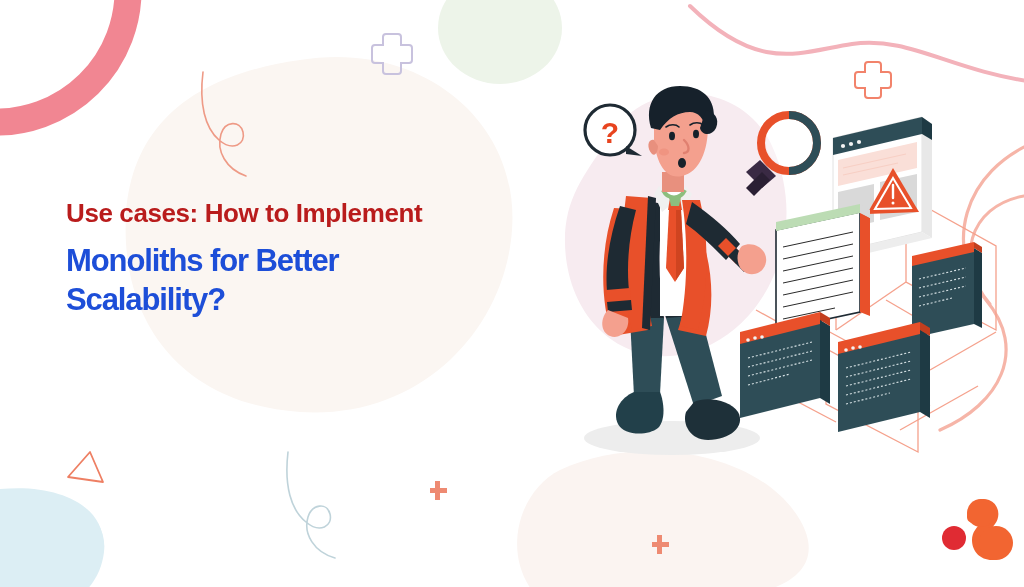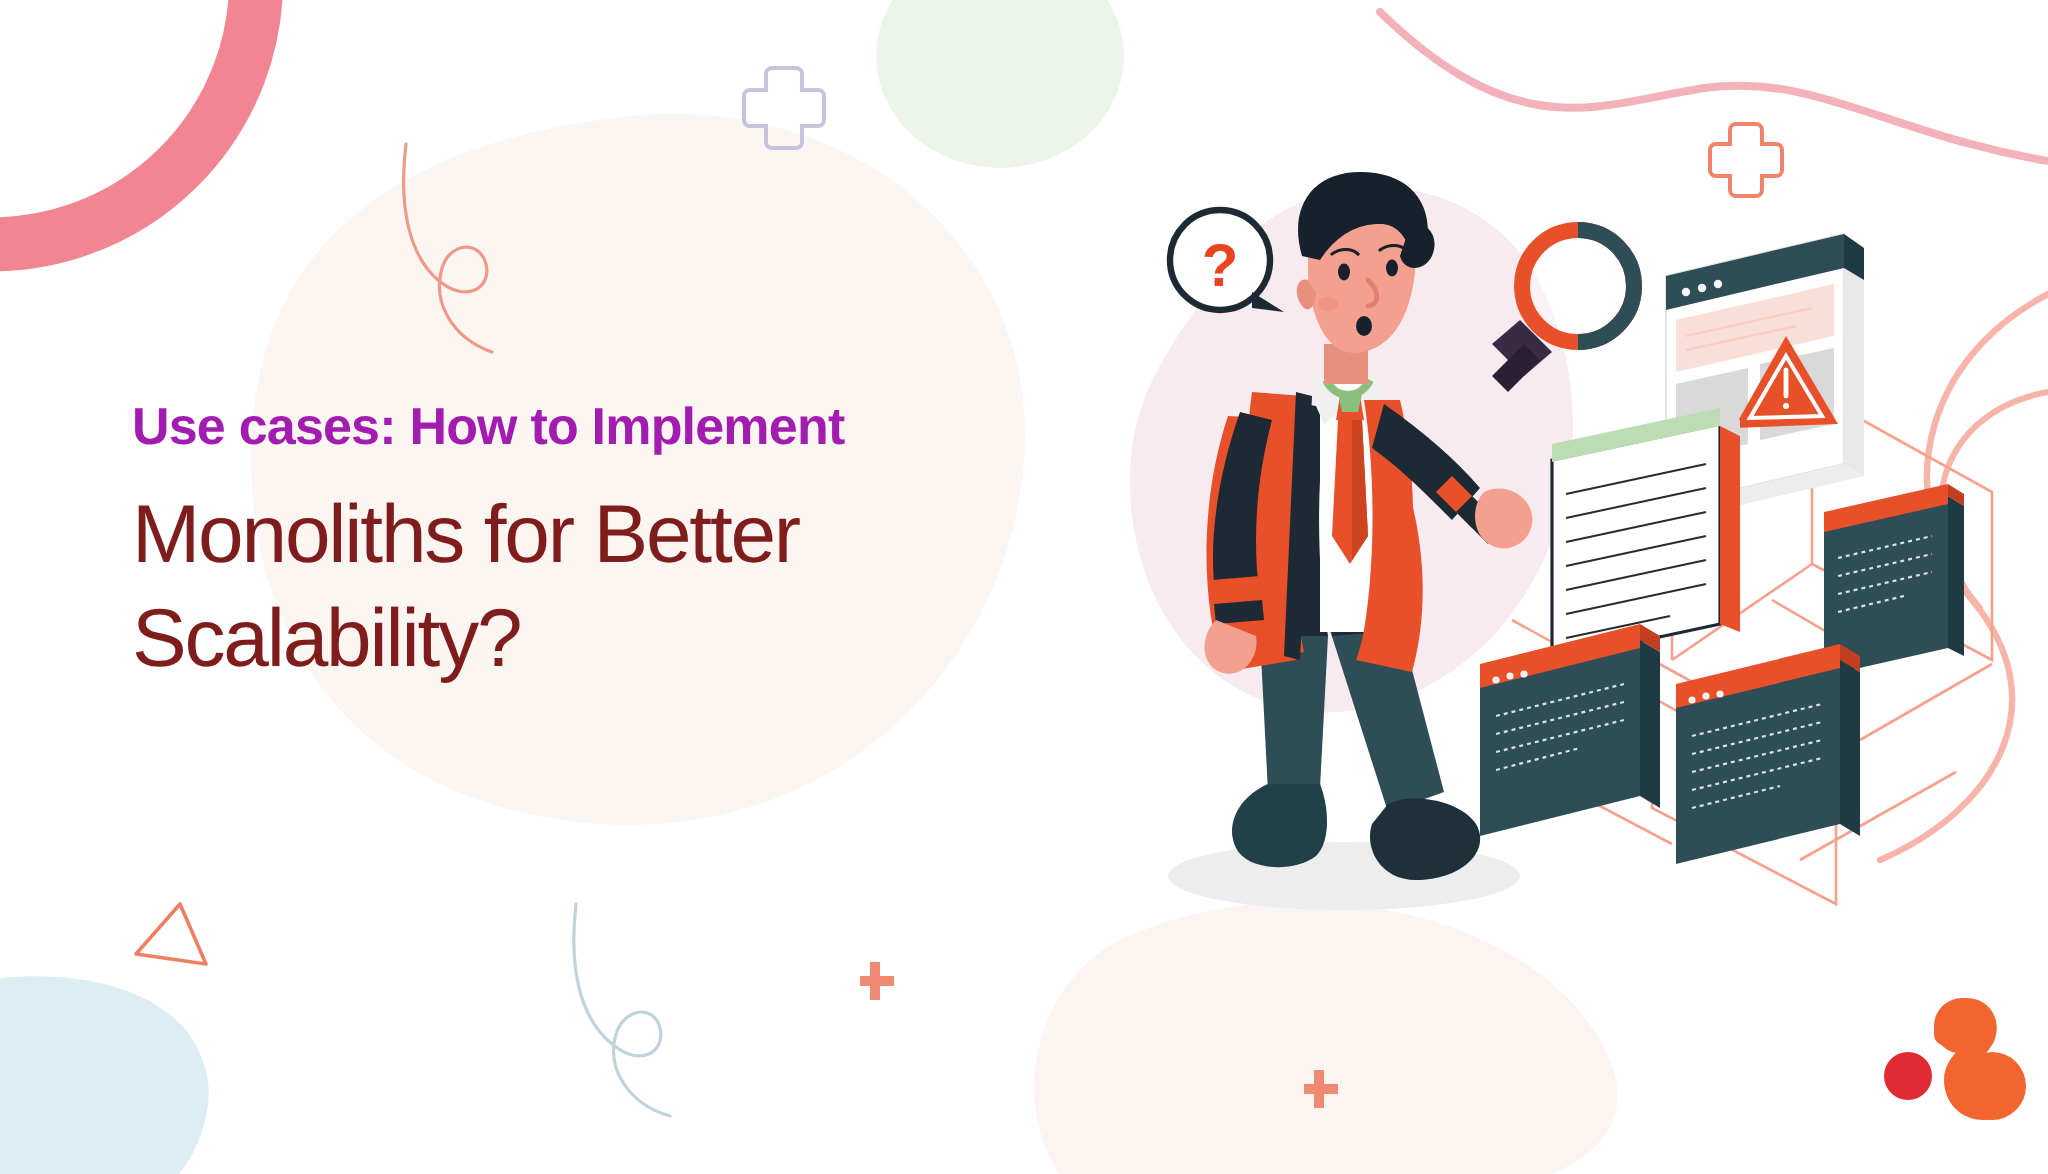--- a/index.html
+++ b/index.html
@@ -19,29 +19,29 @@
     position:absolute;
     left:66px;top:198px;
     width:520px;
     z-index:30;
     user-select:none;
   }
   #headline .kicker{
     font-size:26px;
     font-weight:bold;
     letter-spacing:-0.4px;
-    color:#a21caf;
+    color:#b91c1c;
     line-height:1.18;
     margin:0 0 12px 0;
   }
   #headline .title{
-    font-size:41px;
-    font-weight:normal;
+    font-size:31px;
+    font-weight:bold;
     letter-spacing:-1.1px;
-    color:#7f1d1d;
+    color:#1d4ed8;
     line-height:1.27;
     margin:0;
     white-space:pre-line;
   }
 </style>
 </head>
 <body>
 
 <div id="banner">
 

